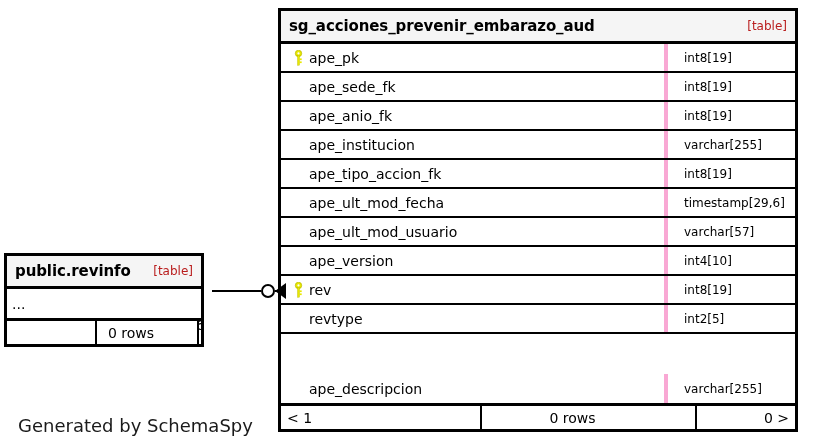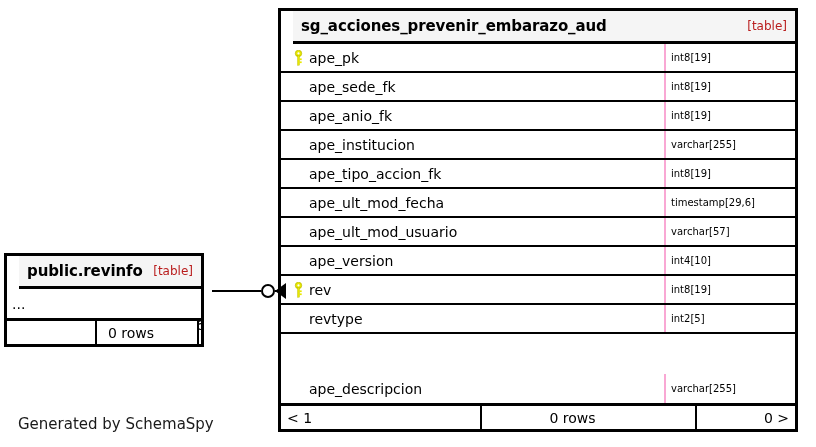--- a/index.html
+++ b/index.html
@@ -26,21 +26,20 @@
   }
   .entity-header {
     box-sizing: border-box;
     background: #f5f5f5;
     border-bottom: 3px solid #000000;
     display: flex;
     align-items: center;
     justify-content: space-between;
     padding: 15px 8px;
     height: 30px;
-    margin-left: 12px;
   }
   .entity-title {
     font-weight: bold;
     font-size: 15px;
     letter-spacing: -0.1px;
     white-space: nowrap;
   }
   .entity-kind {
     font-size: 12px;
     color: #b91c1c;
@@ -67,23 +66,23 @@
     display: flex;
     align-items: center;
     padding-left: 6px;
     overflow: hidden;
   }
   .col-type-cell {
     box-sizing: border-box;
     flex: 0 0 128px;
     display: flex;
     align-items: center;
-    padding-left: 5px;
-    border-left: 2px solid #f9a8d4;
-    font-size: 10px;
+    padding-left: 16px;
+    border-left: 4px solid #f9a8d4;
+    font-size: 12px;
     white-space: nowrap;
   }
   .col-icon-slot {
     width: 22px;
     flex: 0 0 22px;
     display: flex;
     align-items: center;
     justify-content: center;
   }
   .col-label {
@@ -154,21 +153,21 @@
     top: 278px;
     width: 74px;
     height: 26px;
   }
 
   
   #caption {
     position: absolute;
     left: 18px;
     top: 415px;
-    font-size: 15px;
+    font-size: 18px;
     color: #1a1a1a;
     white-space: nowrap;
   }
 </style>
 </head>
 <body>
 
 <div class="entity" id="main-entity">
   <div class="entity-header">
     <span class="entity-title">sg_acciones_prevenir_embarazo_aud</span>

